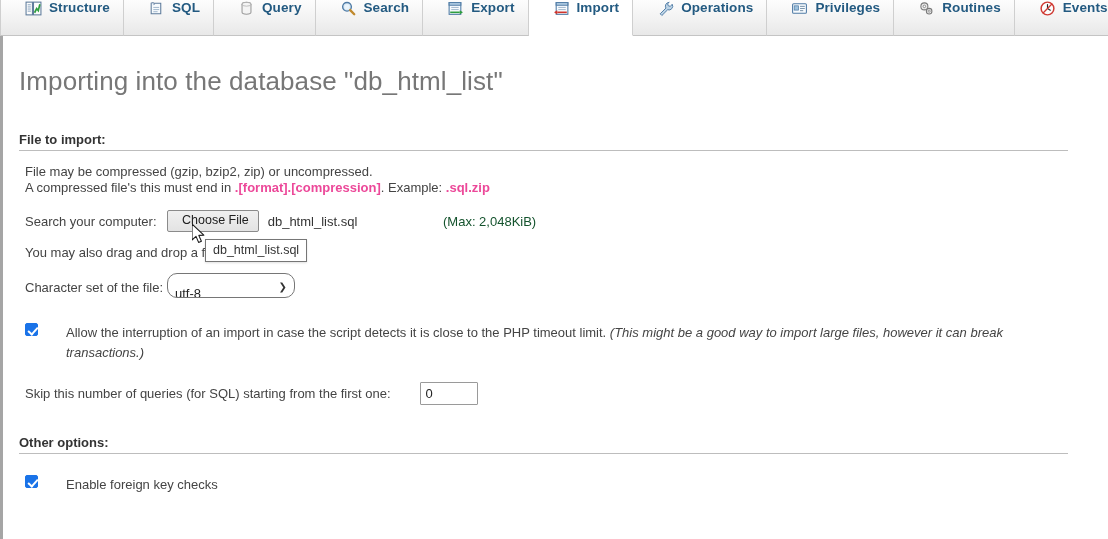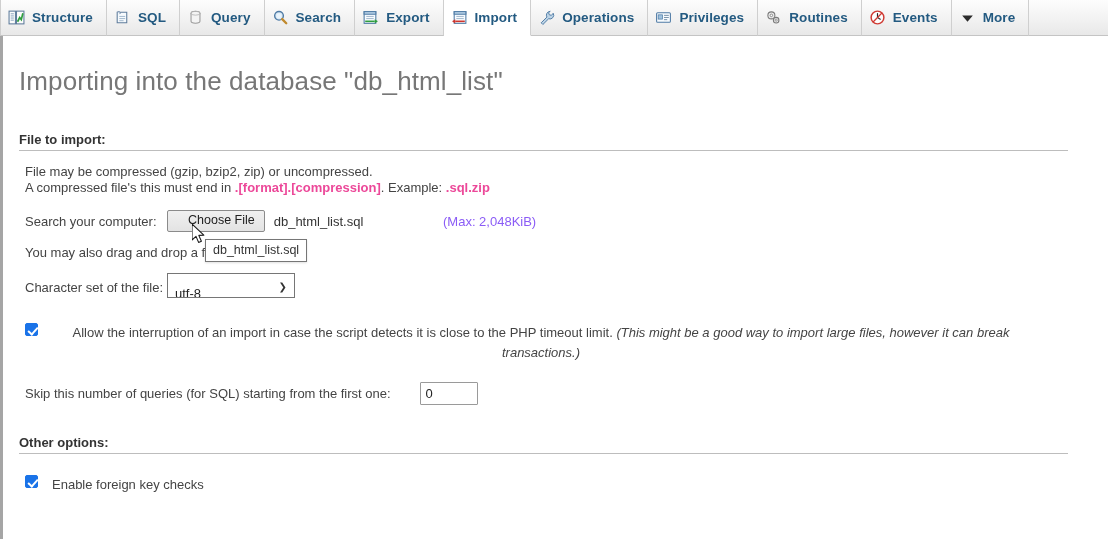--- a/index.html
+++ b/index.html
@@ -43,23 +43,23 @@
     right: 0;
     bottom: 0;
     height: 1px;
     background: #c4c4c4;
     z-index: 0;
   }
   .tab {
     position: relative;
     z-index: 1;
     display: flex;
-    align-items: center;
+    align-items: flex-start;
     gap: 7px;
-    padding: 0 13px 0 7px;
+    padding: 0 13px 0 24px;
     background: linear-gradient(to bottom, #fdfdfd 0%, #f2f2f2 55%, #e8e8e8 100%);
     border-right: 1px solid #cfcfcf;
     border-bottom: 1px solid #c4c4c4;
     box-sizing: border-box;
     cursor: pointer;
     white-space: nowrap;
   }
   .tab:first-child {
     border-left: 1px solid #cfcfcf;
   }
@@ -153,33 +153,33 @@
   }
 
   
   .file-btn {
     font-family: "Liberation Sans", sans-serif;
     font-size: 12.5px;
     color: #202020;
     background: linear-gradient(to bottom, #f0f0f0, #e3e3e3);
     border: 1px solid #8b8b8b;
     border-radius: 2px;
-    padding: 2px 9px 3px 20px;
+    padding: 2px 9px 3px 14px;
     cursor: pointer;
     line-height: 15px;
   }
   .file-name {
     margin-left: 9px;
     color: #333333;
     font-size: 13px;
   }
   .max-size {
     position: absolute;
     left: 418px;
-    color: #8b5cf6;
+    color: #14532d;
     font-size: 13px;
   }
 
   
   #file-tooltip {
     position: absolute;
     left: 205px;
     top: 239px;
     background: #ffffff;
     border: 1px solid #767676;
@@ -202,21 +202,21 @@
 
   
   .charset-select {
     width: 128px;
     height: 25px;
     font-family: "Liberation Sans", sans-serif;
     font-size: 13px;
     color: #222222;
     background: #ffffff;
     border: 1px solid #767676;
-    border-radius: 0;
+    border-radius: 10px;
     padding: 12px 22px 0 7px;
     appearance: none;
     -webkit-appearance: none;
     cursor: pointer;
     box-sizing: border-box;
   }
   .select-wrap {
     position: relative;
     display: inline-block;
   }
@@ -251,22 +251,21 @@
     width: 4px;
     height: 8px;
     border: solid #ffffff;
     border-width: 0 2px 2px 0;
     transform: rotate(42deg);
   }
 
   .cb-row {
     display: flex;
     align-items: flex-start;
-    gap: 0;
-    text-align: center;
+    gap: 14px;
   }
   .cb-text {
     margin-left: 14px;
     font-size: 13px;
     color: #444444;
     line-height: 20px;
     max-width: 978px;
   }
   .cb-text i {
     font-style: italic;

